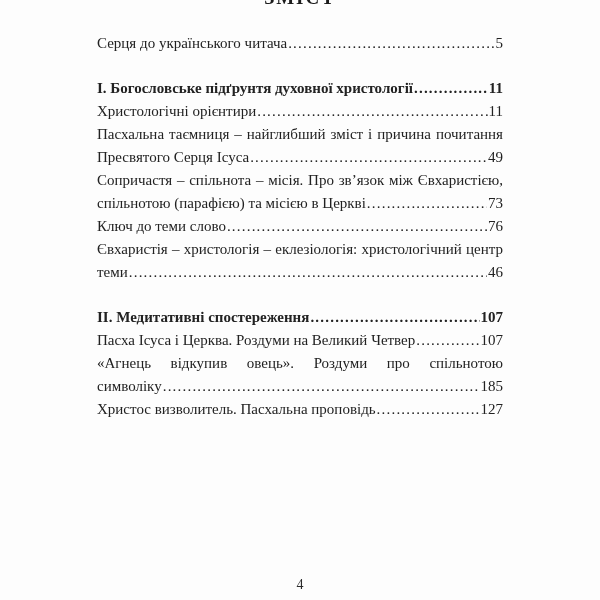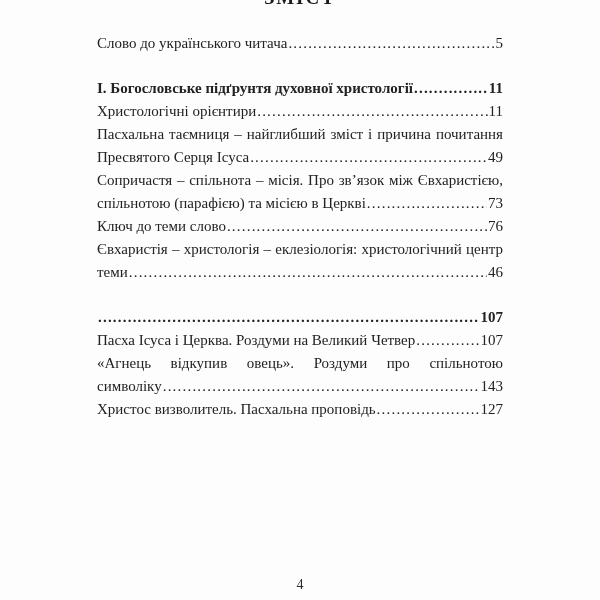--- a/index.html
+++ b/index.html
@@ -71,21 +71,21 @@
   }
 </style>
 </head>
 <body>
 
 <div class="page-title">ЗМІСТ</div>
 
 <div class="toc">
 
   <div class="toc-row">
-    <span class="entry-text">Слово до українського читача</span>
+    <span class="entry-text">Серця до українського читача</span>
     <span class="dots"></span>
     <span class="entry-page">5</span>
   </div>
 
 
   <div class="toc-row gap-b">
     <span class="entry-text">І. Богословське підґрунтя духовної христології</span>
     <span class="dots"></span>
     <span class="entry-page">11</span>
   </div>
@@ -120,36 +120,37 @@
 
   <div class="toc-line">Євхаристія – христологія – еклезіологія: христологічний центр</div>
 
   <div class="toc-row">
     <span class="entry-text">теми</span>
     <span class="dots"></span>
     <span class="entry-page">46</span>
   </div>
 
   <div class="toc-row gap-b">
+    <span class="entry-text">ІІ. Медитативні спостереження</span>
     <span class="dots"></span>
     <span class="entry-page">107</span>
   </div>
 
   <div class="toc-row">
     <span class="entry-text">Пасха Ісуса і Церква. Роздуми на Великий Четвер</span>
     <span class="dots"></span>
     <span class="entry-page">107</span>
   </div>
 
   <div class="toc-line">«Агнець відкупив овець». Роздуми про спільнотою</div>
 
   <div class="toc-row">
     <span class="entry-text">символіку</span>
     <span class="dots"></span>
-    <span class="entry-page">143</span>
+    <span class="entry-page">185</span>
   </div>
 
   <div class="toc-row">
     <span class="entry-text">Христос визволитель. Пасхальна проповідь</span>
     <span class="dots"></span>
     <span class="entry-page">127</span>
   </div>
 
 </div>
 

